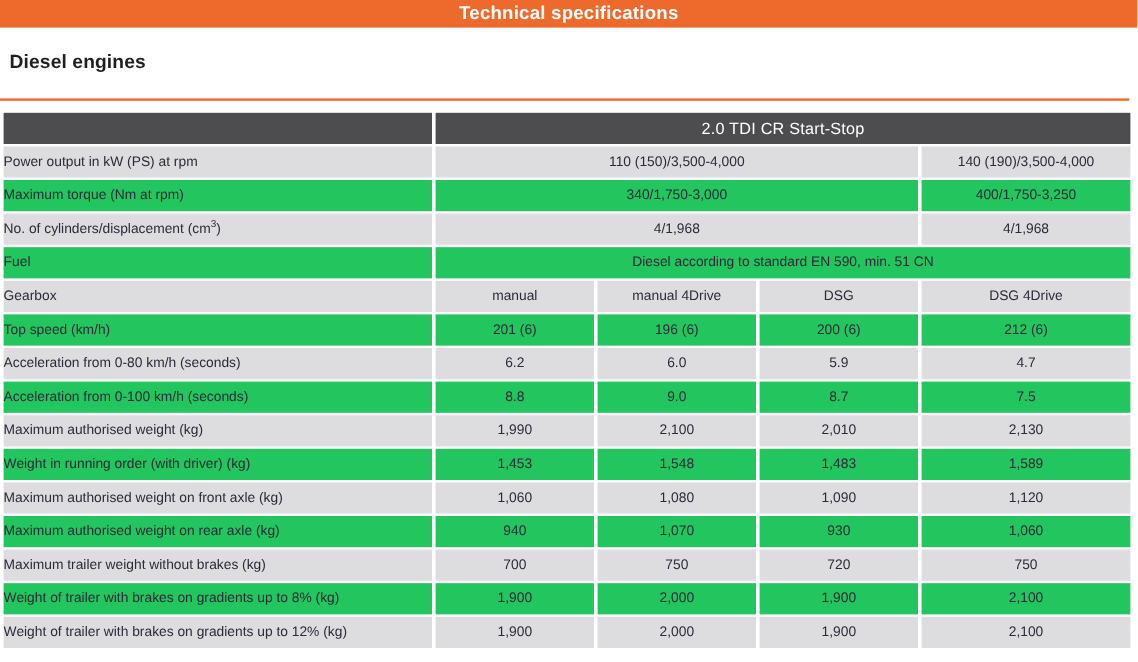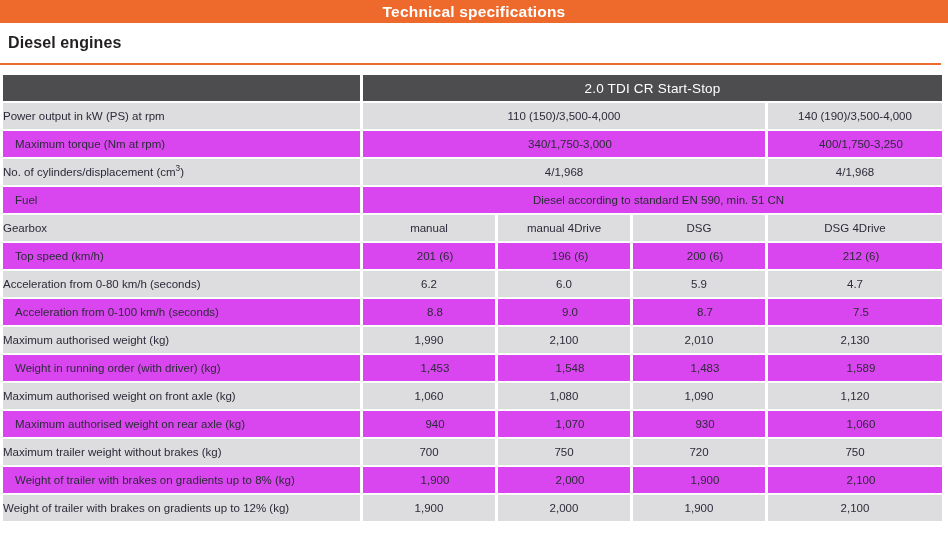--- a/index.html
+++ b/index.html
@@ -24,21 +24,21 @@
     display: flex;
     align-items: center;
     justify-content: center;
     font-size: 15.5px;
     font-weight: bold;
     letter-spacing: 0.2px;
   }
 
   
   .section-head {
-    height: 40px;
+    height: 59px;
     display: flex;
     align-items: center;
     padding-left: 8px;
     box-sizing: border-box;
   }
   .section-head-text {
     font-size: 16px;
     font-weight: bold;
     color: #231f20;
     letter-spacing: 0.1px;
@@ -92,21 +92,21 @@
     white-space: nowrap;
     overflow: hidden;
   }
   .val {
     text-align: center;
     color: #2c2a38;
     white-space: nowrap;
   }
 
   tr.band-a .lbl, tr.band-a .val { background: #dddddf; margin-top: 24px; }
-  tr.band-b .lbl, tr.band-b .val { background: #d946ef; padding-left: 12px; }
+  tr.band-b .lbl, tr.band-b .val { background: #22c55e; }
 
   sup { font-size: 0.72em; vertical-align: super; line-height: 0; }
 </style>
 </head>
 <body>
 
 <div class="title-bar">
   <span>Technical specifications</span>
 </div>
 

